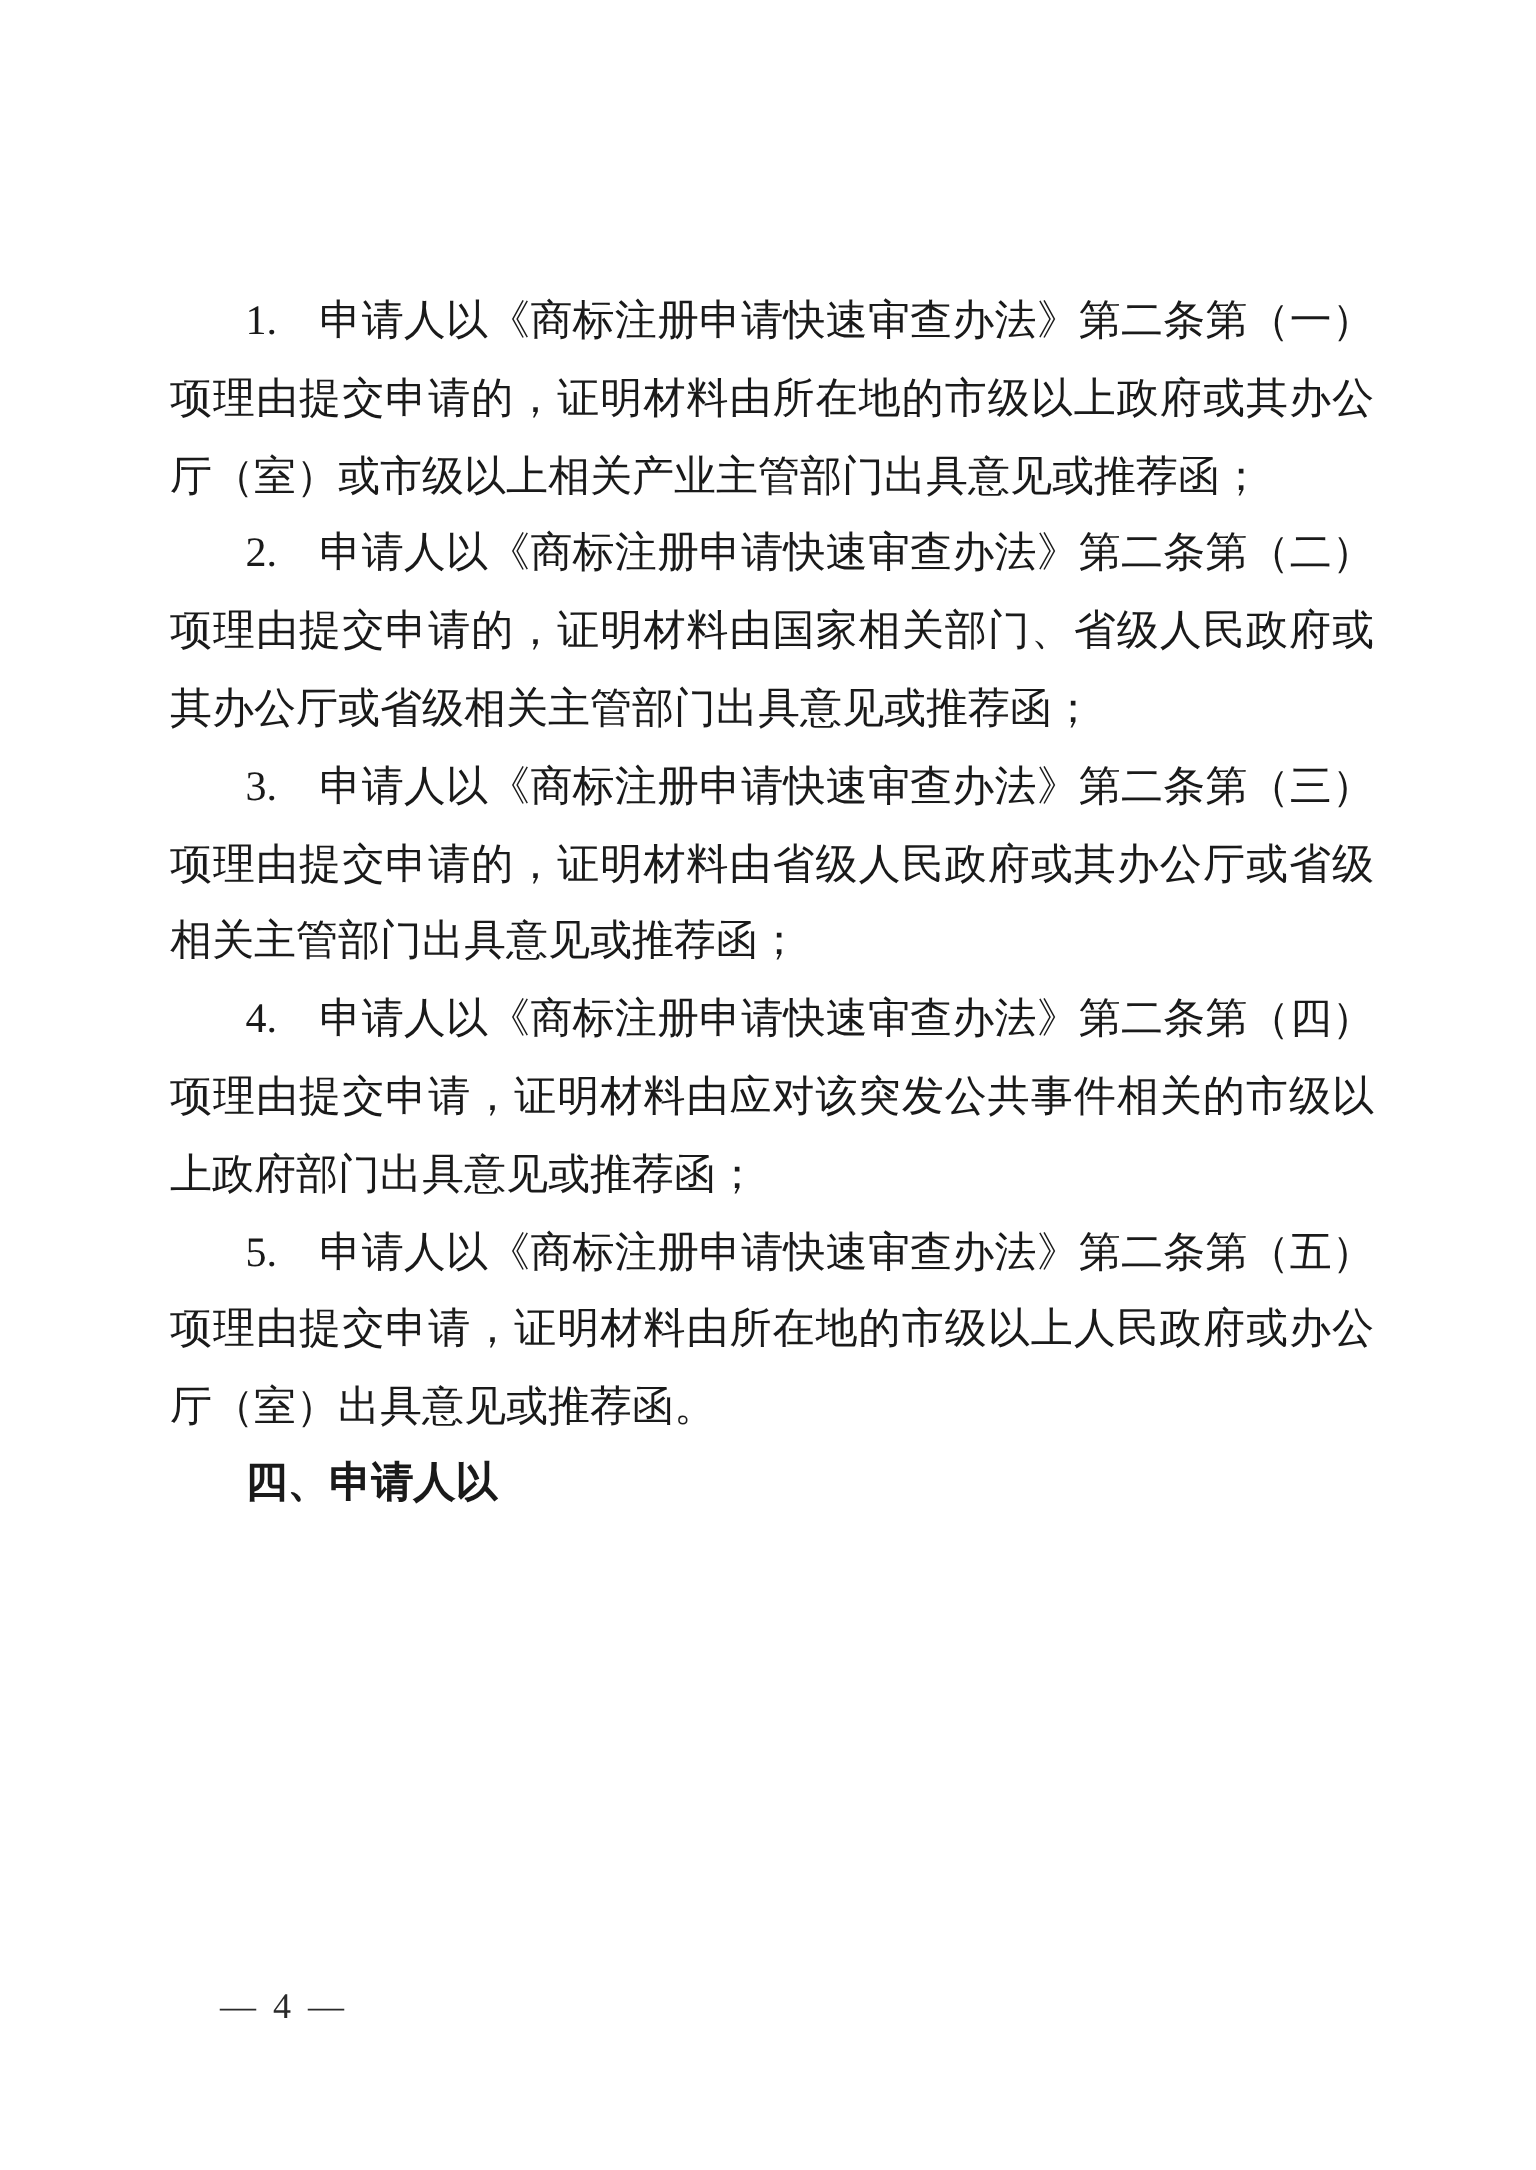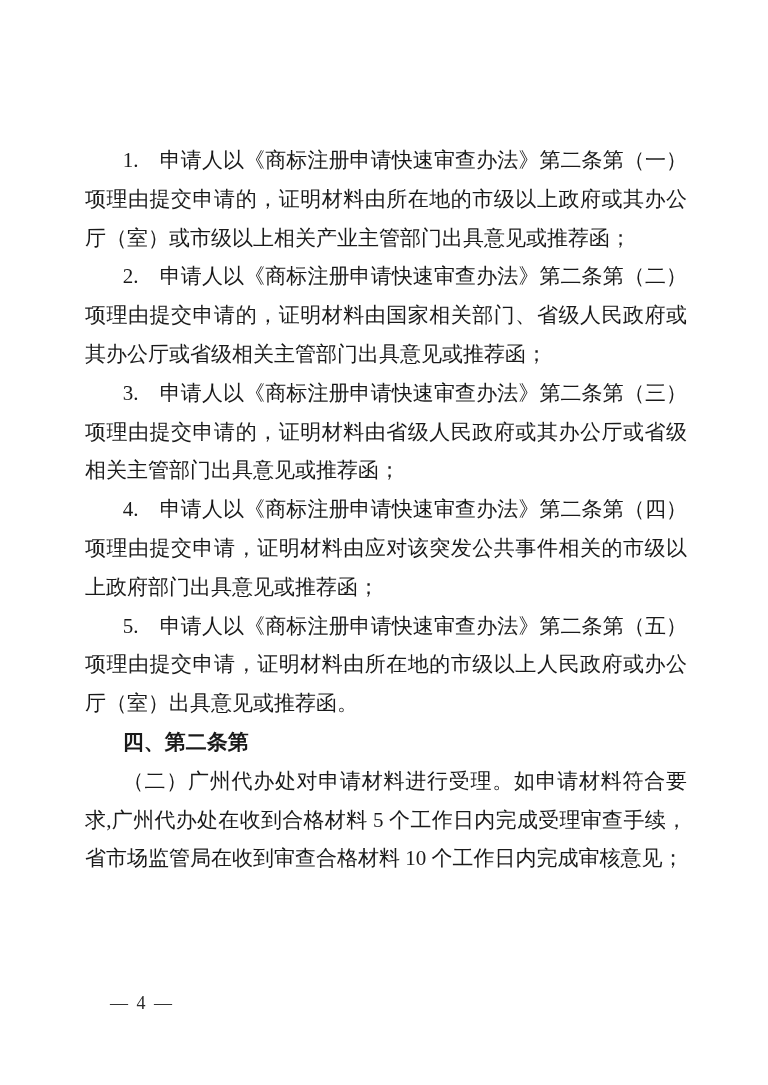--- a/index.html
+++ b/index.html
@@ -51,17 +51,16 @@
 </head>
 <body>
 
 <div class="page">
   <div class="content">
     <p class="para">1.　申请人以《商标注册申请快速审查办法》第二条第（一）项理由提交申请的，证明材料由所在地的市级以上政府或其办公厅（室）或市级以上相关产业主管部门出具意见或推荐函；</p>
     <p class="para">2.　申请人以《商标注册申请快速审查办法》第二条第（二）项理由提交申请的，证明材料由国家相关部门、省级人民政府或其办公厅或省级相关主管部门出具意见或推荐函；</p>
     <p class="para">3.　申请人以《商标注册申请快速审查办法》第二条第（三）项理由提交申请的，证明材料由省级人民政府或其办公厅或省级相关主管部门出具意见或推荐函；</p>
     <p class="para">4.　申请人以《商标注册申请快速审查办法》第二条第（四）项理由提交申请，证明材料由应对该突发公共事件相关的市级以上政府部门出具意见或推荐函；</p>
     <p class="para">5.　申请人以《商标注册申请快速审查办法》第二条第（五）项理由提交申请，证明材料由所在地的市级以上人民政府或办公厅（室）出具意见或推荐函。</p>
-    <p class="para heading">四、第二条第</p>
-    <p class="para">（二）广州代办处对申请材料进行受理。如申请材料符合要求,广州代办处在收到合格材料 5 个工作日内完成受理审查手续，省市场监管局在收到审查合格材料 10 个工作日内完成审核意见；</p>
+    <p class="para heading">四、申请人以</p>
   </div>
   <div class="footer-page-number">— 4 —</div>
 </div>
 
 </body></html>

